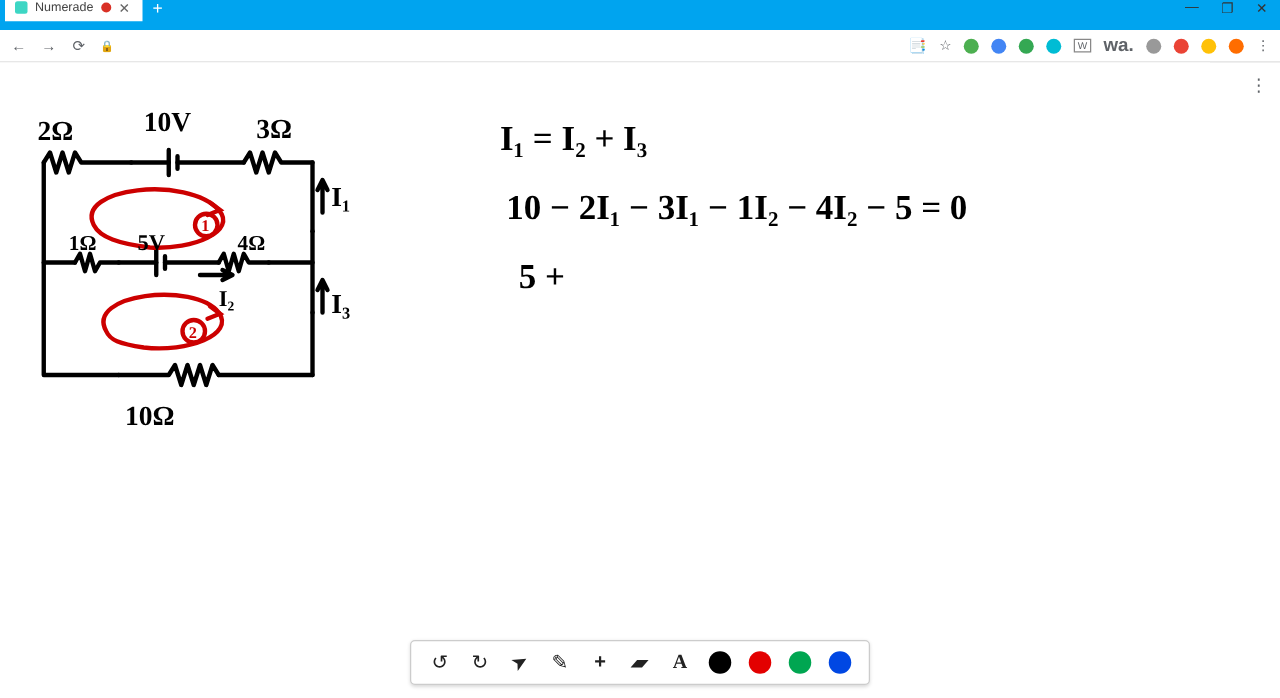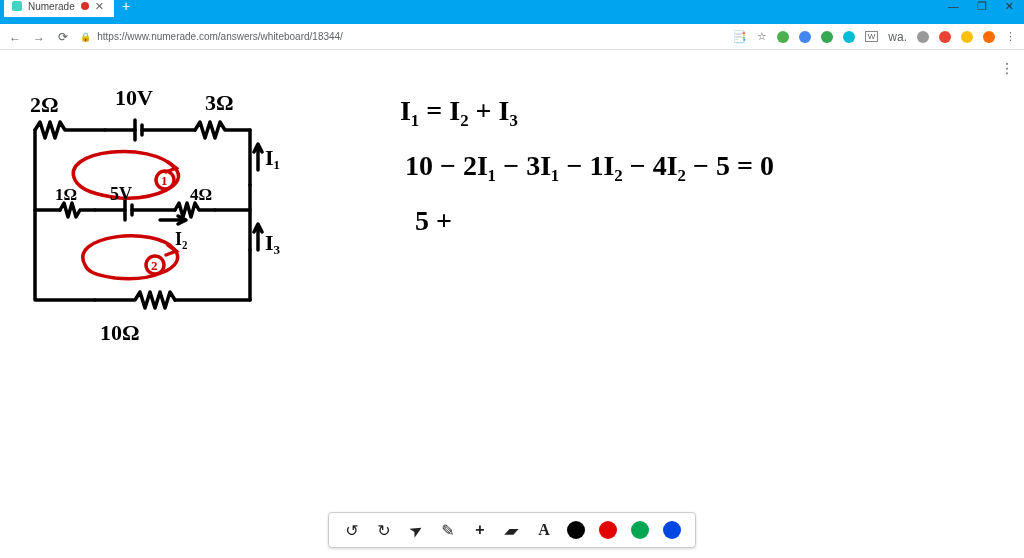--- a/index.html
+++ b/index.html
@@ -112,31 +112,30 @@
     <span class="win-btn">✕</span>
   </div>
 </div>
 
 <div class="addrbar">
   <span class="nav-icon">←</span>
   <span class="nav-icon">→</span>
   <span class="nav-icon">⟳</span>
   <div class="url-area">
     <span class="lock-i">🔒</span>
-    <span>https://www.numerade.com/answers/whiteboard/18344/</span>
   </div>
   <div class="ext-icons">
     <span style="font-size:12px;">📑</span>
     <span>☆</span>
     <span class="dot" style="background:#4caf50"></span>
     <span class="dot" style="background:#4285f4"></span>
     <span class="dot" style="background:#34a853"></span>
     <span class="dot" style="background:#00bcd4"></span>
     <span style="border:1px solid #888;font-size:8px;padding:0 2px;">W</span>
-    <span style="font-size:12px;font-weight:normal;">wa.</span>
+    <span style="font-size:15px;font-weight:bold;">wa.</span>
     <span class="dot" style="background:#999"></span>
     <span class="dot" style="background:#ea4335"></span>
     <span class="dot" style="background:#ffc107"></span>
     <span class="dot" style="background:#ff6d00"></span>
     <span>⋮</span>
   </div>
 </div>
 
 <div class="page-num">
   <span>1</span>

